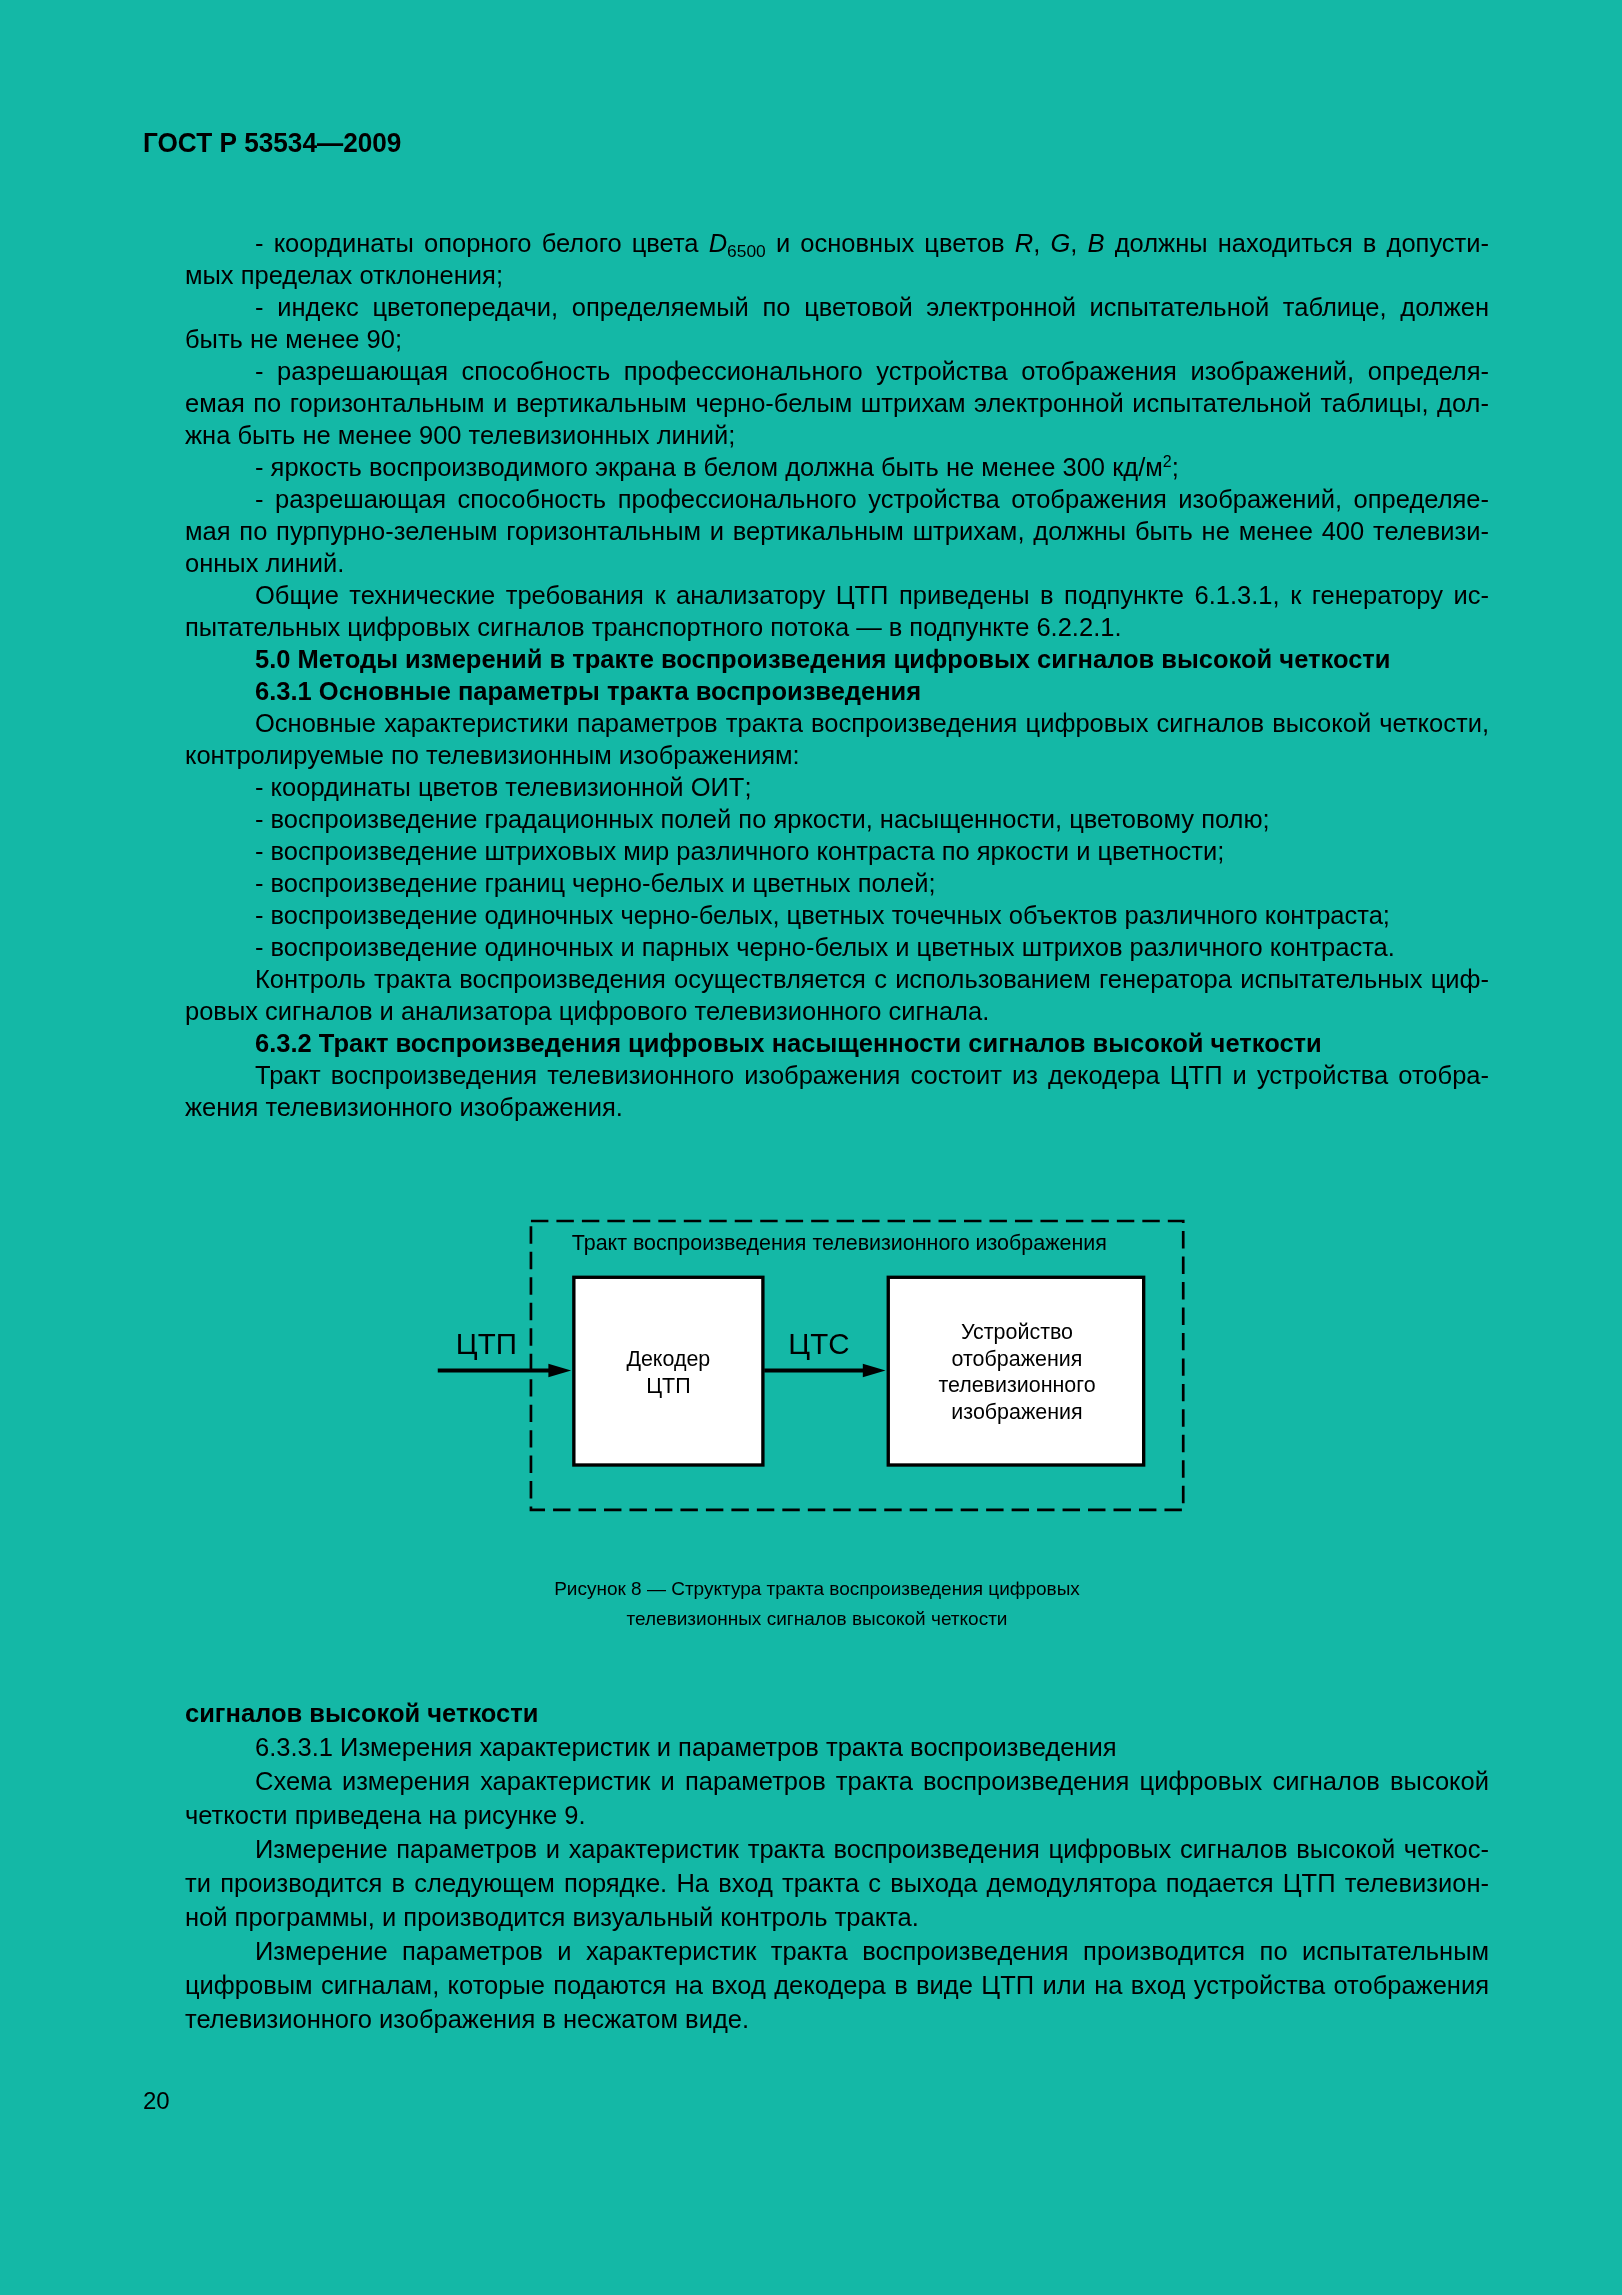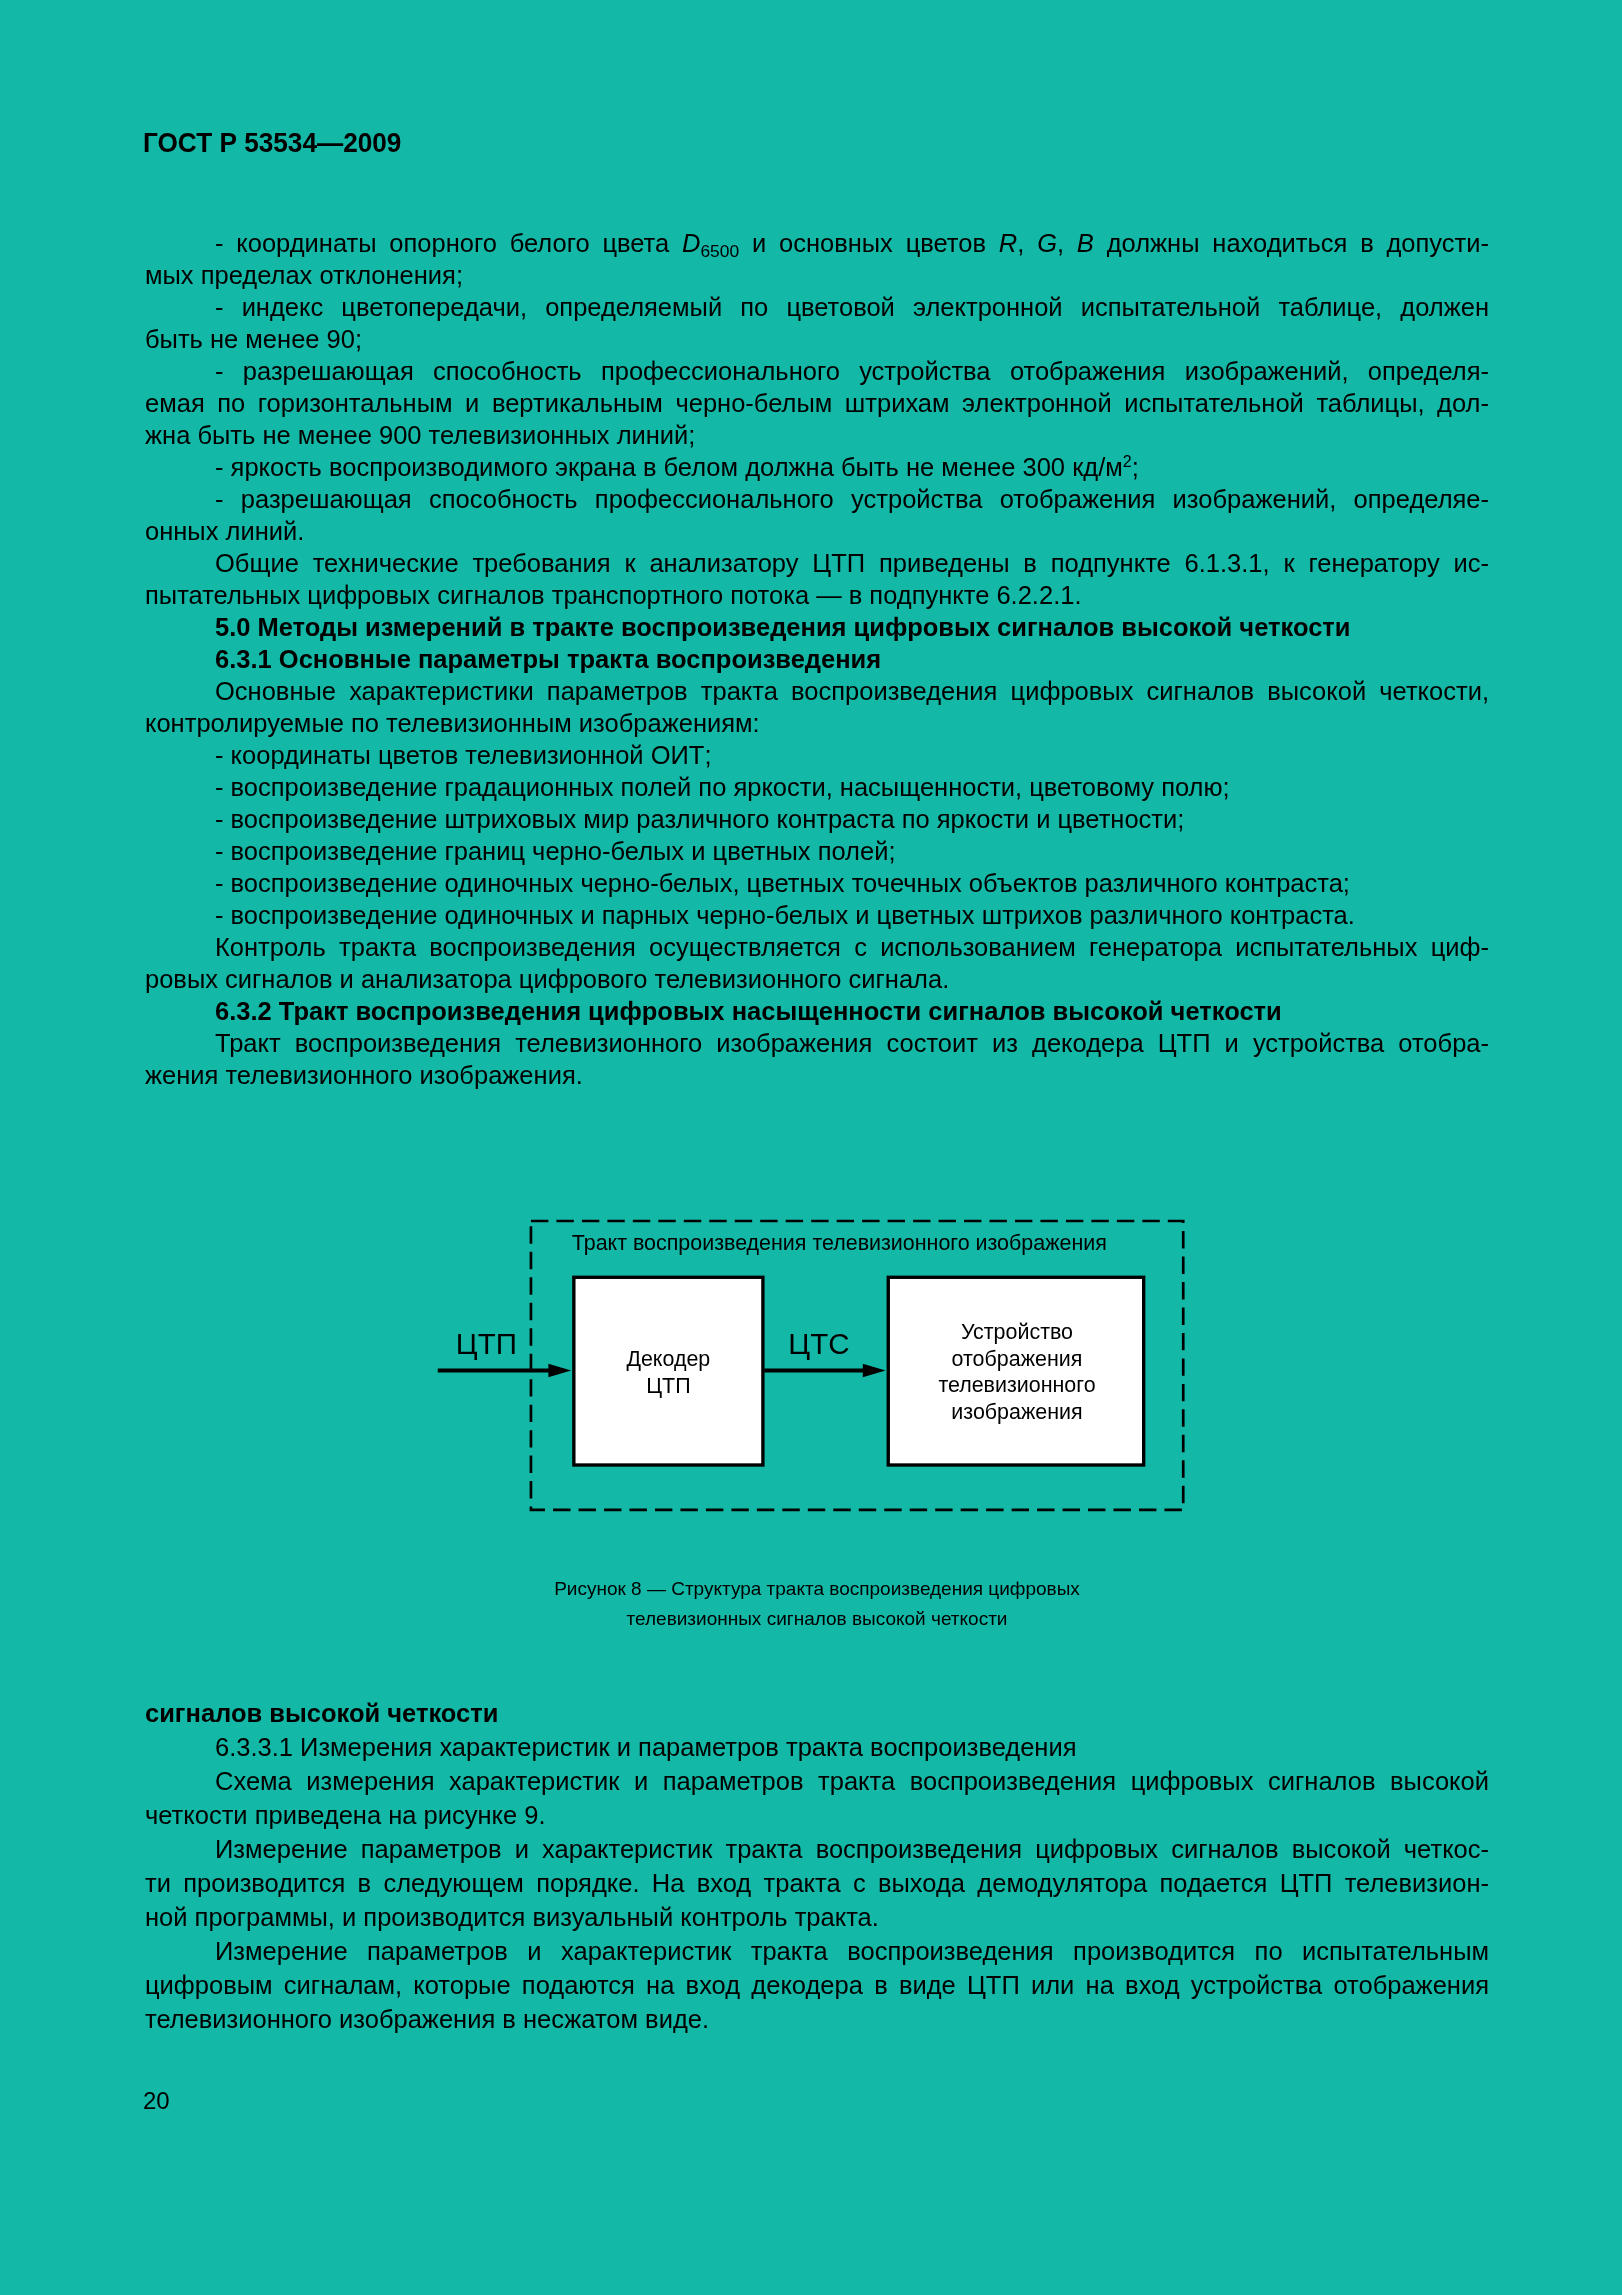--- a/index.html
+++ b/index.html
@@ -3,21 +3,21 @@
 <meta charset="utf-8">
 <style>
   html, body { margin: 0; padding: 0; background: #ffffff; }
   body { width: 1623px; height: 2295px; position: relative; overflow: hidden;
          font-family: "Liberation Sans", "DejaVu Sans", sans-serif; color: #000000; }
   .page { position: absolute; left: 0; top: 0; width: 1623px; height: 2295px; background: #14b8a6; }
   .header { position: absolute; left: 143px; top: 127px; font-size: 27px; font-weight: bold;
             line-height: 32px; white-space: nowrap; transform: scaleX(0.97); transform-origin: left top; }
   .block { position: absolute; left: 145px; width: 1344px; }
   .line { position: relative; height: 32px; line-height: 32px; font-size: 25.5px; white-space: nowrap;
-          overflow: visible; }
+          overflow: visible; margin-left: 40px; }
   .blk2 .line { height: 34px; line-height: 34px; }
   .line .txt { display: block; text-align: justify; text-align-last: justify; width: 100%; }
   .line.last .txt { text-align-last: left; }
   .line.indent .txt { padding-left: 70px; box-sizing: border-box; }
   .line.bold { font-weight: bold; }
   sub { font-size: 17.4px; vertical-align: -5.4px; line-height: 0; }
   sup { font-size: 16px; vertical-align: 9.4px; line-height: 0; }
   i { font-style: italic; }
   .caption { position: absolute; left: 145px; width: 1344px; text-align: center; font-size: 19px; line-height: 29.5px; }
   .pagenum { position: absolute; left: 143px; top: 2087px; font-size: 24px; line-height: 27px; }
@@ -50,20 +50,23 @@
         <span class="txt"><span>емая по горизонтальным и вертикальным черно-белым штрихам электронной испытательной таблицы, дол-</span></span>
       </div>
       <div class="line last">
         <span class="txt"><span>жна быть не менее 900  телевизионных линий;</span></span>
       </div>
       <div class="line indent last">
         <span class="txt"><span>- яркость воспроизводимого экрана в белом должна быть не менее 300 кд/м</span><sup>2</sup><span>;</span></span>
       </div>
       <div class="line indent">
         <span class="txt"><span>- разрешающая способность профессионального устройства отображения изображений, определяе-</span></span>
+      </div>
+      <div class="line">
+        <span class="txt"><span>мая по пурпурно-зеленым горизонтальным и вертикальным штрихам, должны быть не менее 400 телевизи-</span></span>
       </div>
       <div class="line last">
         <span class="txt"><span>онных линий.</span></span>
       </div>
       <div class="line indent">
         <span class="txt"><span>Общие технические требования к анализатору ЦТП приведены в подпункте 6.1.3.1, к генератору ис-</span></span>
       </div>
       <div class="line last">
         <span class="txt"><span>пытательных цифровых сигналов  транспортного потока — в подпункте 6.2.2.1.</span></span>
       </div>

